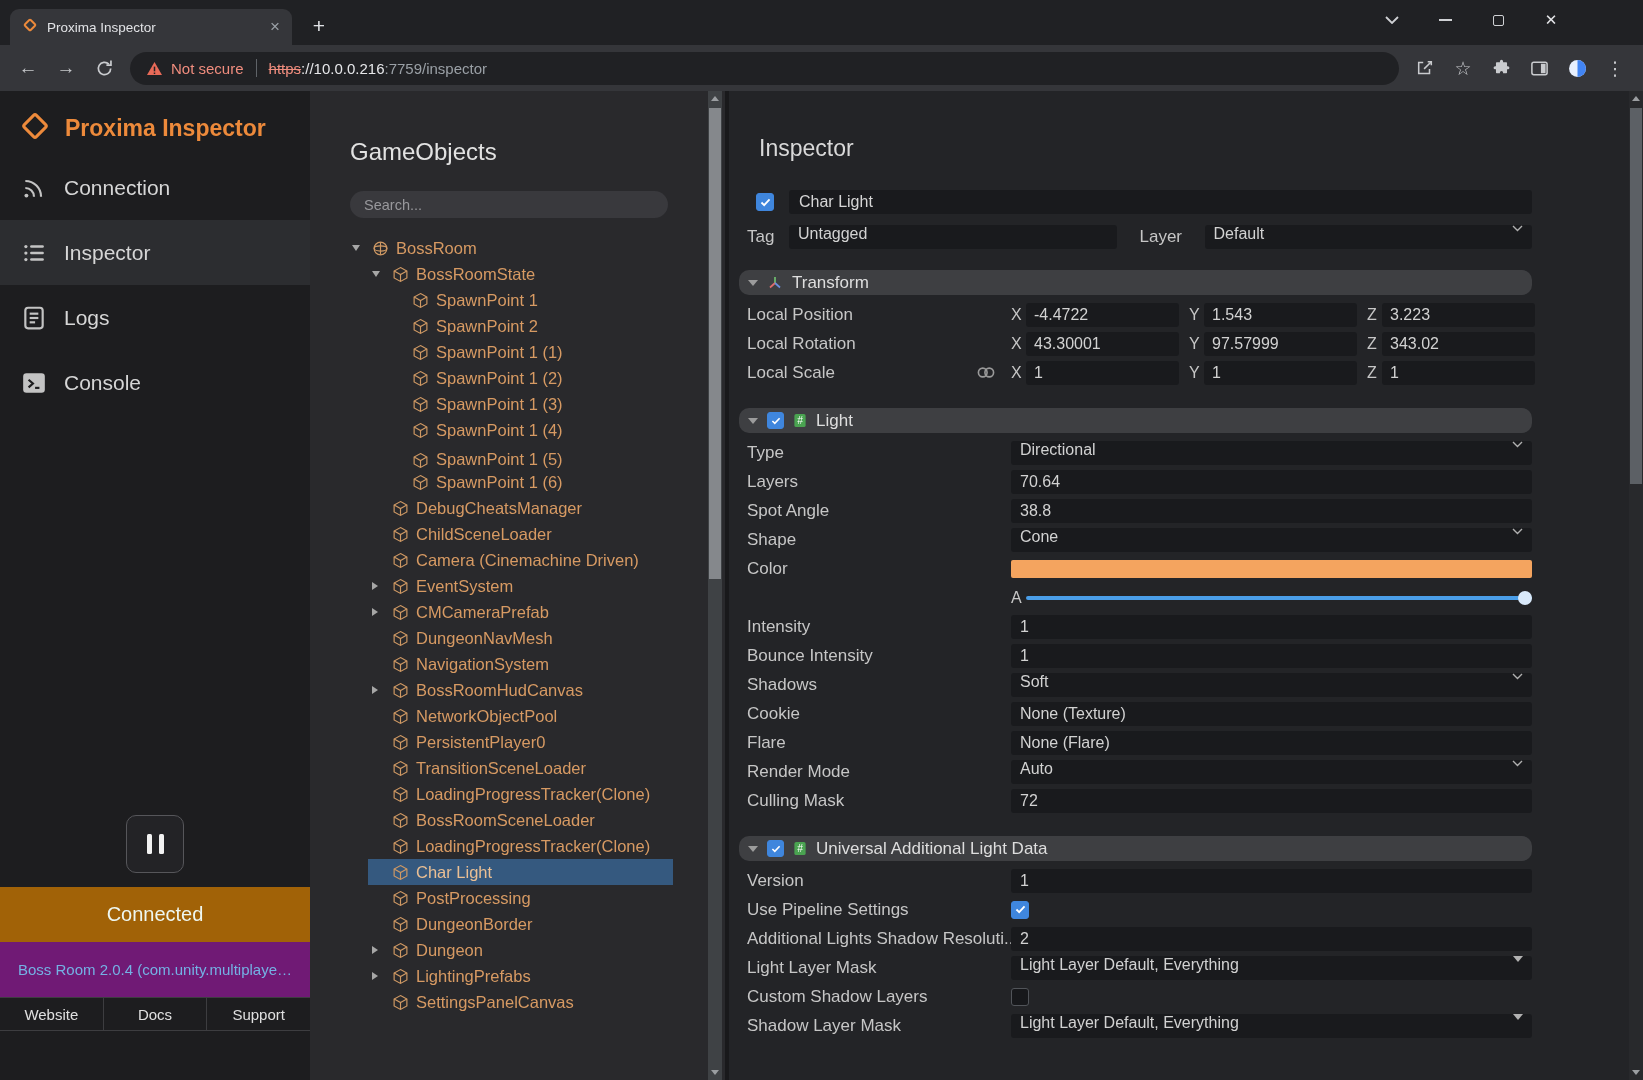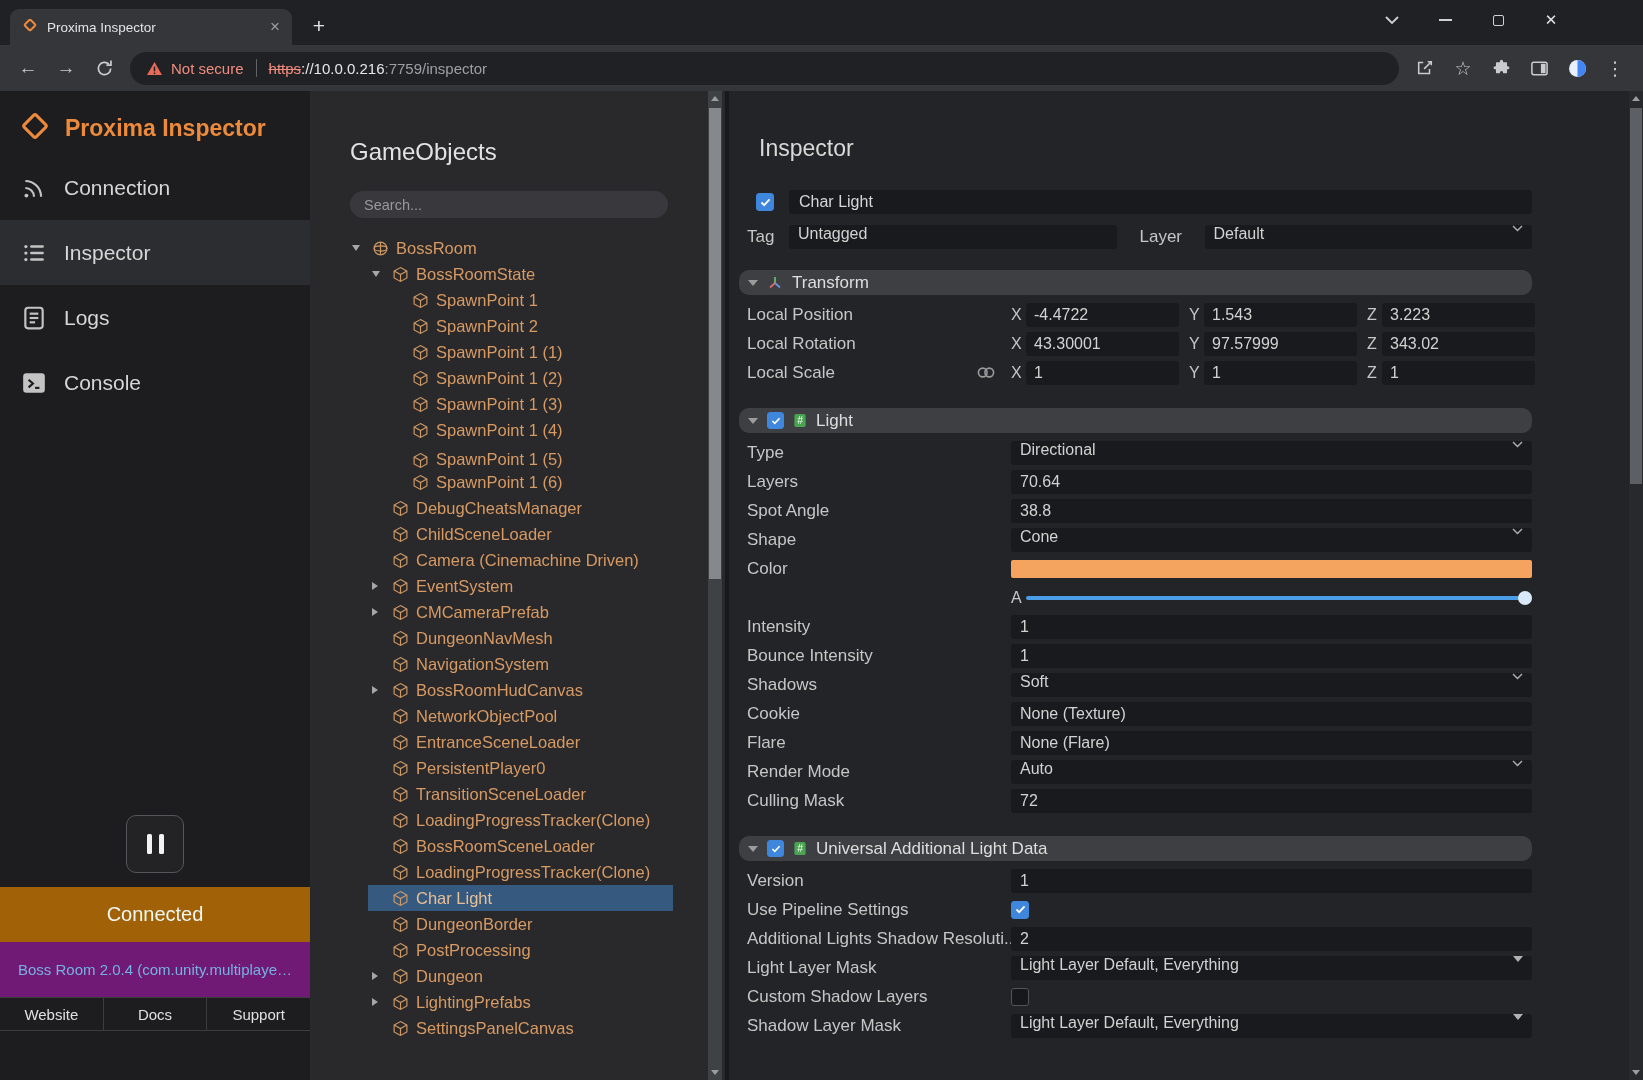--- a/index.html
+++ b/index.html
@@ -544,33 +544,20 @@
           <span class="tree-arrow"></span>
           <span class="tree-icon">
             <svg width="17" height="17" viewBox="0 0 16 16">
               <g fill="none" stroke="#cf9964" stroke-width="1.1">
                 <path d="M8 1.5 L14 4.8 L14 11.2 L8 14.5 L2 11.2 L2 4.8 Z"></path>
                 <path d="M2 4.8 L8 8 L14 4.8"></path>
                 <path d="M8 8 L8 14.5"></path>
               </g>
             </svg>
           </span>
-          <span class="tree-label">EntranceSceneLoader</span>
-        </div>
-        <div class="tree-row" style="padding-left: 62px;">
-          <span class="tree-arrow"></span>
-          <span class="tree-icon">
-            <svg width="17" height="17" viewBox="0 0 16 16">
-              <g fill="none" stroke="#cf9964" stroke-width="1.1">
-                <path d="M8 1.5 L14 4.8 L14 11.2 L8 14.5 L2 11.2 L2 4.8 Z"></path>
-                <path d="M2 4.8 L8 8 L14 4.8"></path>
-                <path d="M8 8 L8 14.5"></path>
-              </g>
-            </svg>
-          </span>
           <span class="tree-label">PersistentPlayer0</span>
         </div>
         <div class="tree-row" style="padding-left: 62px;">
           <span class="tree-arrow"></span>
           <span class="tree-icon">
             <svg width="17" height="17" viewBox="0 0 16 16">
               <g fill="none" stroke="#cf9964" stroke-width="1.1">
                 <path d="M8 1.5 L14 4.8 L14 11.2 L8 14.5 L2 11.2 L2 4.8 Z"></path>
                 <path d="M2 4.8 L8 8 L14 4.8"></path>
                 <path d="M8 8 L8 14.5"></path>
@@ -635,34 +622,34 @@
           <span class="tree-arrow"></span>
           <span class="tree-icon">
             <svg width="17" height="17" viewBox="0 0 16 16">
               <g fill="none" stroke="#cf9964" stroke-width="1.1">
                 <path d="M8 1.5 L14 4.8 L14 11.2 L8 14.5 L2 11.2 L2 4.8 Z"></path>
                 <path d="M2 4.8 L8 8 L14 4.8"></path>
                 <path d="M8 8 L8 14.5"></path>
               </g>
             </svg>
           </span>
+          <span class="tree-label">PostProcessing</span>
+        </div>
+        <div class="tree-row" style="padding-left: 62px;">
+          <span class="tree-arrow"></span>
+          <span class="tree-icon">
+            <svg width="17" height="17" viewBox="0 0 16 16">
+              <g fill="none" stroke="#cf9964" stroke-width="1.1">
+                <path d="M8 1.5 L14 4.8 L14 11.2 L8 14.5 L2 11.2 L2 4.8 Z"></path>
+                <path d="M2 4.8 L8 8 L14 4.8"></path>
+                <path d="M8 8 L8 14.5"></path>
+              </g>
+            </svg>
+          </span>
           <span class="tree-label">DungeonBorder</span>
-        </div>
-        <div class="tree-row" style="padding-left: 62px;">
-          <span class="tree-arrow"></span>
-          <span class="tree-icon">
-            <svg width="17" height="17" viewBox="0 0 16 16">
-              <g fill="none" stroke="#cf9964" stroke-width="1.1">
-                <path d="M8 1.5 L14 4.8 L14 11.2 L8 14.5 L2 11.2 L2 4.8 Z"></path>
-                <path d="M2 4.8 L8 8 L14 4.8"></path>
-                <path d="M8 8 L8 14.5"></path>
-              </g>
-            </svg>
-          </span>
-          <span class="tree-label">PostProcessing</span>
         </div>
         <div class="tree-row" style="padding-left: 62px;">
           <span class="tree-arrow">
             <span class="tri-right"></span>
           </span>
           <span class="tree-icon">
             <svg width="17" height="17" viewBox="0 0 16 16">
               <g fill="none" stroke="#cf9964" stroke-width="1.1">
                 <path d="M8 1.5 L14 4.8 L14 11.2 L8 14.5 L2 11.2 L2 4.8 Z"></path>
                 <path d="M2 4.8 L8 8 L14 4.8"></path>

